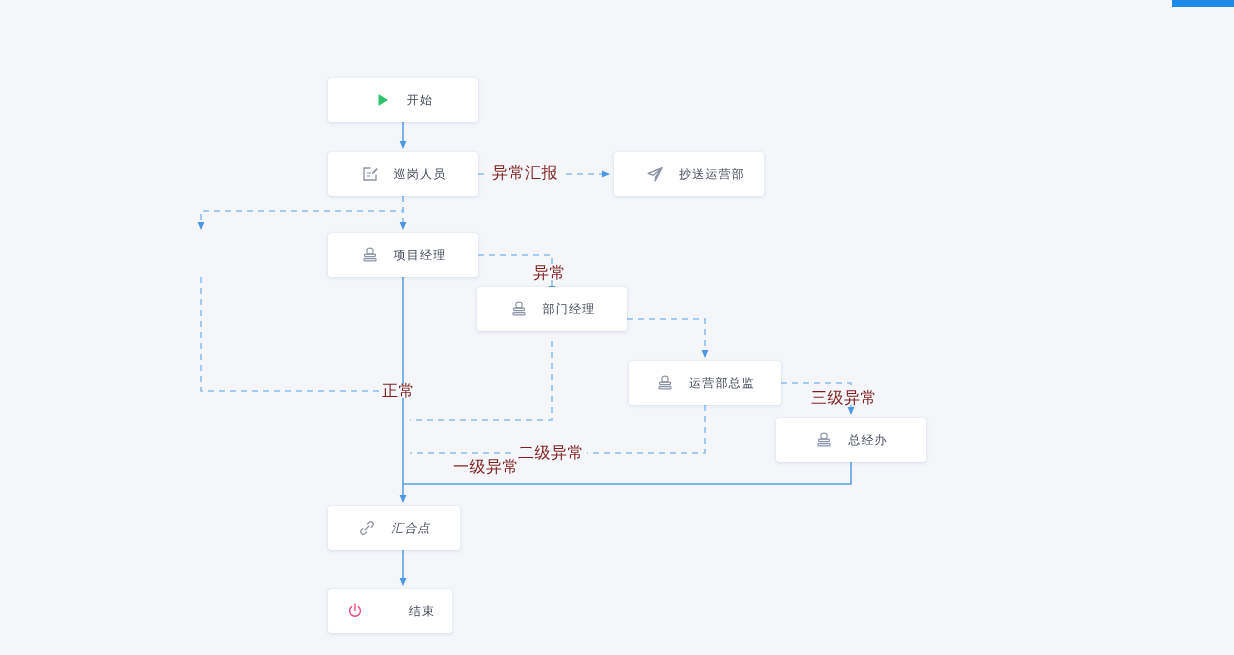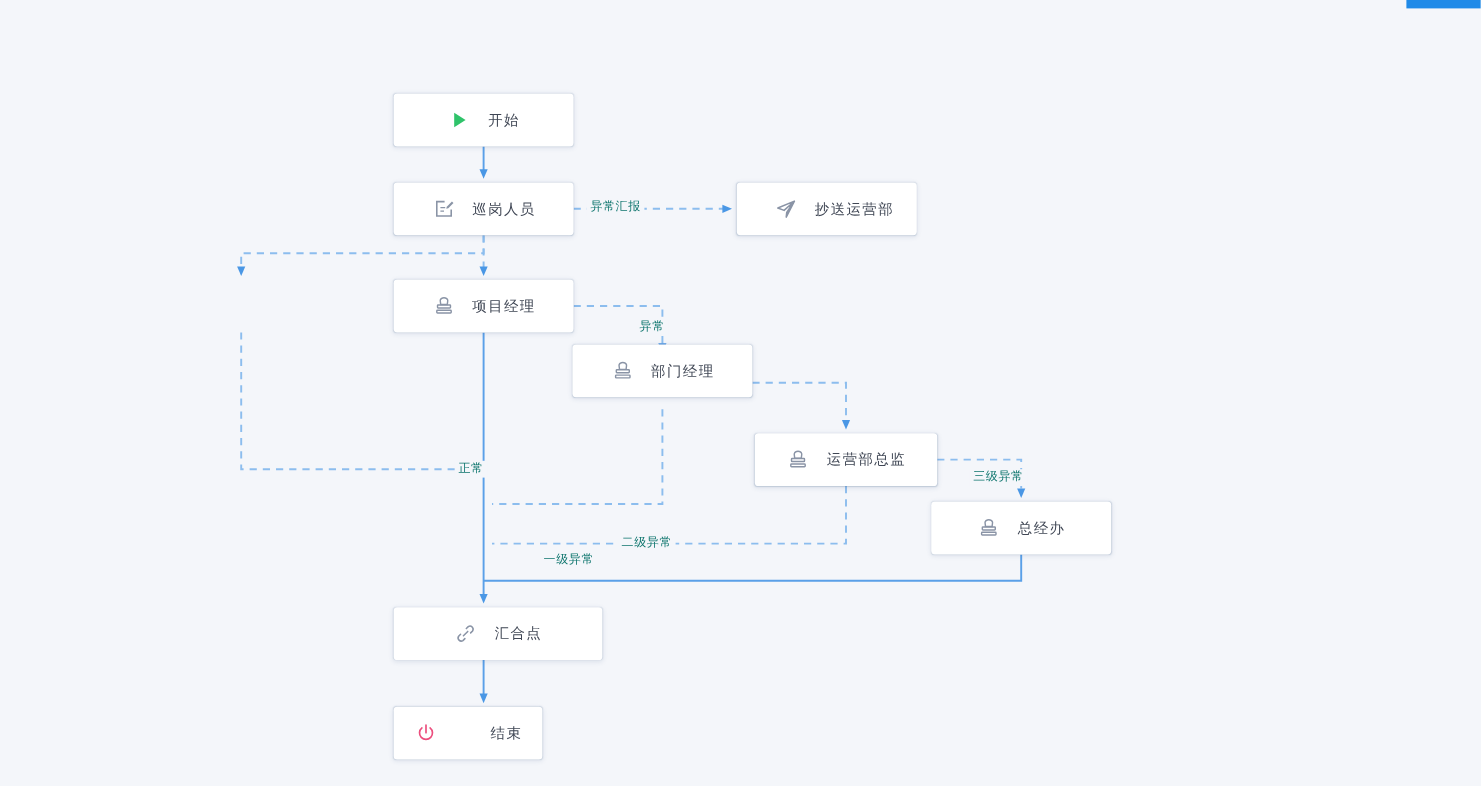--- a/index.html
+++ b/index.html
@@ -49,22 +49,22 @@
   .node-icon {
     display: flex;
     align-items: center;
     justify-content: center;
     width: 20px; height: 20px;
     flex: 0 0 20px;
   }
   .node-icon svg { display: block; }
   .edge-label {
     position: absolute;
-    font-size: 10px;
-    color: #0f766e;
+    font-size: 16px;
+    color: #7f1d1d;
     background: #f4f6fa;
     padding: 0 3px;
     white-space: nowrap;
     letter-spacing: 0.5px;
     line-height: 14px;
     z-index: 2;
   }
 </style>
 </head>
 <body>
@@ -180,21 +180,21 @@
     <span class="node-icon">
       <svg width="18" height="18" viewBox="0 0 18 18" fill="none" stroke="#8a94a6" stroke-width="1.2">
         <path d="M6.2,7.8 C6.2,5.6 5.6,5.0 6.0,3.8 C6.4,2.6 7.6,2.1 9,2.1 C10.4,2.1 11.6,2.6 12,3.8 C12.4,5.0 11.8,5.6 11.8,7.8 Z"></path>
         <rect x="3.6" y="8.1" width="10.8" height="2.5" rx="0.5"></rect>
         <rect x="3.0" y="12.6" width="12" height="2.3" rx="0.6"></rect>
       </svg>
     </span>
     <span class="node-label">总经办</span>
   </div>
 
-  <div class="node" style="left:328px;top:506px;width:174px;">
+  <div class="node" style="left:328px;top:506px;width:132px;font-style:italic;">
     <span class="node-icon">
       <svg width="18" height="18" viewBox="0 0 18 18" fill="none" stroke="#8a94a6" stroke-width="1.3" stroke-linecap="round">
         <path d="M7.2,10.8 L10.8,7.2"></path>
         <path d="M9.6,4.8 L11.2,3.2 A2.6,2.6 0 0 1 14.8,6.8 L13.2,8.4"></path>
         <path d="M8.4,13.2 L6.8,14.8 A2.6,2.6 0 0 1 3.2,11.2 L4.8,9.6"></path>
       </svg>
     </span>
     <span class="node-label">汇合点</span>
   </div>
 

